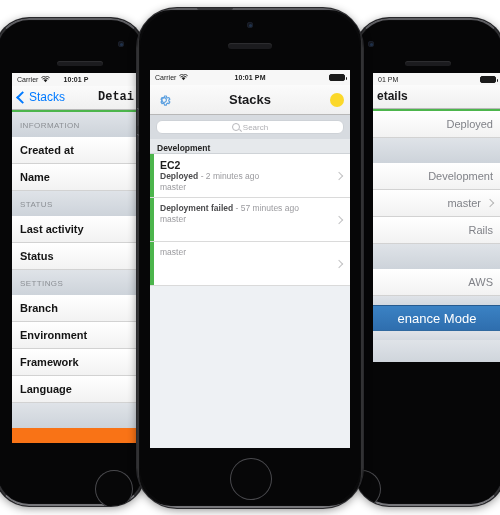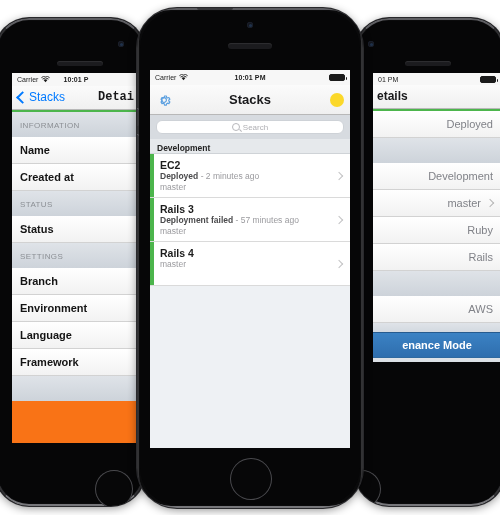--- a/index.html
+++ b/index.html
@@ -209,22 +209,22 @@
   }
   .gap {
     background: linear-gradient(to bottom,#dfe3e8,#cdd3da);
     height: 25px;
   }
   .btn-cell {
     height: 24px;
     display: flex;
     align-items: center;
     justify-content: center;
-    font-size: 11px;
-    font-weight: bold;
+    font-size: 13px;
+    font-weight: normal;
     color: #fff;
     border-top: 1px solid rgba(0,0,0,.18);
     border-bottom: 1px solid rgba(0,0,0,.18);
   }
   .btn-blue { background: linear-gradient(to bottom,#3b82c4,#2f6eae); }
   .btn-red  { background: linear-gradient(to bottom,#ef2222,#d81414); }
   .spacer-sm { height: 9px; background: linear-gradient(to bottom,#dfe3e8,#d3d9e0); }
 
   
   .searchwrap {
@@ -321,43 +321,46 @@
             <span class="chev-left"></span>
             <span>Stacks</span>
           </span>
           <span class="nav-title" style="text-align:right; right:6px; left:auto;font-family:Liberation Mono, monospace;">Detai</span>
         </div>
         <div class="green-bar"></div>
 
         <div class="table">
           <div class="section-head">INFORMATION</div>
           <div class="cell">
+              <span>Created at</span>
+            </div>
+          <div class="cell">
               <span>Name</span>
             </div>
-          <div class="cell">
-              <span>Created at</span>
-            </div>
 
           <div class="section-head">STATUS</div>
           <div class="cell">
+              <span>Last activity</span>
+            </div>
+          <div class="cell">
               <span>Status</span>
             </div>
 
           <div class="section-head">SETTINGS</div>
           <div class="cell">
               <span>Branch</span>
             </div>
           <div class="cell">
               <span>Environment</span>
             </div>
           <div class="cell">
+              <span>Framework</span>
+            </div>
+          <div class="cell">
               <span>Language</span>
-            </div>
-          <div class="cell">
-              <span>Framework</span>
             </div>
           <div class="gap"></div>
         </div>
       </div>
     </div>
   </div>
 
   <div class="phone" style="left:355px; top:18px; width:150px; height:488px;">
     <div class="phone-inner"></div>
     <div class="side-btn" style="left:-1px; top:95px; width:3px; height:16px;"></div>
@@ -386,23 +389,20 @@
           <div class="cell val">
             <span class="cell-val">Deployed</span>
           </div>
           <div class="gap"></div>
           <div class="cell val">
             <span class="cell-val">Development</span>
           </div>
           <div class="cell val">
             <span class="cell-val">master</span>
             <span class="chev-right"></span>
-          </div>
-          <div class="cell val">
-            <span class="cell-val">Ruby</span>
           </div>
           <div class="cell val">
             <span class="cell-val">Rails</span>
           </div>
           <div class="gap"></div>
           <div class="cell val">
             <span class="cell-val">AWS</span>
           </div>
           <div class="spacer-sm"></div>
           <div class="btn-cell btn-blue">enance Mode</div>
@@ -463,31 +463,29 @@
             <div class="stack-title">EC2</div>
             <div class="stack-sub"><b>Deployed</b><span> - </span><span>2 minutes ago</span></div>
             <div class="stack-branch">master</div>
           </div>
           <div class="stack-chev"></div>
         </div>
 
         <div class="stack-row">
           <div class="stack-accent"></div>
           <div class="stack-body">
-            <div class="stack-title">Rails 3</div>
             <div class="stack-sub"><b>Deployment failed</b><span> - </span><span>57 minutes ago</span></div>
             <div class="stack-branch">master</div>
           </div>
           <div class="stack-chev"></div>
         </div>
 
         <div class="stack-row">
           <div class="stack-accent"></div>
           <div class="stack-body">
-            <div class="stack-title">Rails 4</div>
             <div class="stack-branch">master</div>
           </div>
           <div class="stack-chev"></div>
         </div>
 
         <div class="list-fill"></div>
       </div>
     </div>
   </div>
 

